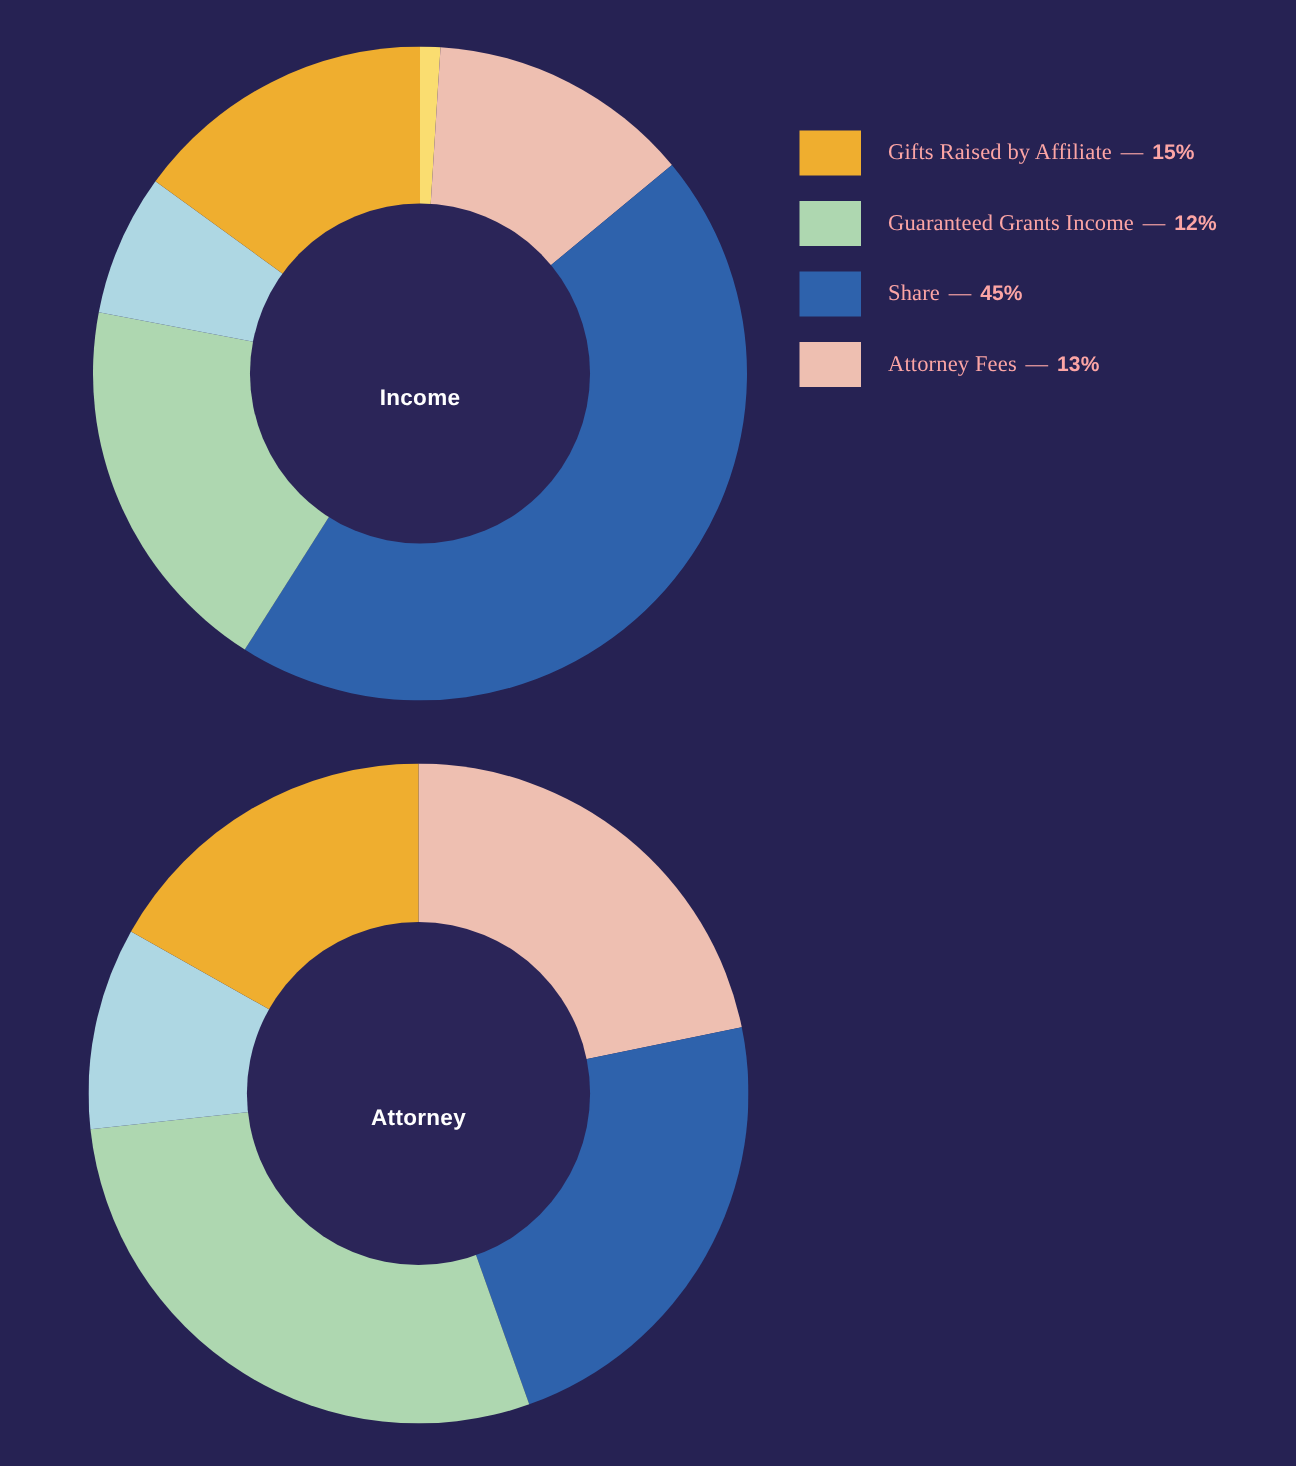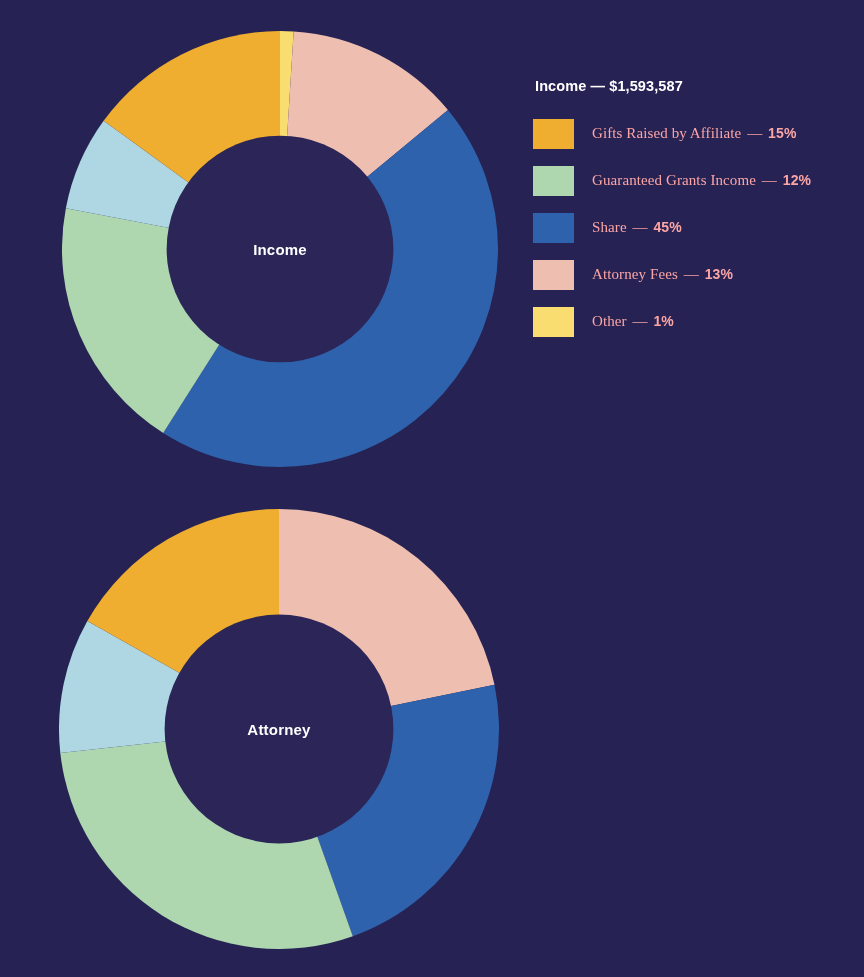--- a/index.html
+++ b/index.html
@@ -46,21 +46,21 @@
     left: 59px;
     top: 9px;
     width: 440px;
     height: 440px;
   }
   .donut-svg { display: block; width: 100%; height: 100%; }
 
   .donut-center-label {
     position: absolute;
     left: 0;
-    top: 0;
+    top: 16px;
     width: 100%;
     height: 100%;
     display: flex;
     align-items: center;
     justify-content: center;
     font-family: "Liberation Sans", sans-serif;
     font-weight: bold;
     font-size: 15px;
     letter-spacing: 0.2px;
     color: #ffffff;
@@ -127,41 +127,36 @@
             <path d="M 100 100 L 46.41732050210036 184.4327925502015 A 100 100 0 0 1 1.7712749271311452 81.26186854142753 Z" fill="#AED7B0"></path>
             <path d="M 100 100 L 1.7712749271311452 81.26186854142753 A 100 100 0 0 1 19.098300562505244 41.2214747707527 Z" fill="#AED7E3"></path>
             <path d="M 100 100 L 19.098300562505244 41.2214747707527 A 100 100 0 0 1 99.99999999999999 0 Z" fill="#EFAE2F"></path>
           </g>
         <circle cx="100" cy="100" r="52" id="income-hole" fill="#2B2558"></circle>
       </svg>
       <div class="donut-center-label">Income</div>
     </div>
 
     <div class="legend" id="legend-income">
-      <div class="legend-title">Income — $1,593,587</div>
       <div id="income-legend-items">
           <div class="legend-item">
             <span class="legend-swatch" style="background: rgb(239, 174, 47);"></span>
             <span class="legend-text"><span>Gifts Raised by Affiliate</span><span class="dash"> — </span><span class="pct">15%</span></span>
           </div>
           <div class="legend-item">
             <span class="legend-swatch" style="background: rgb(174, 215, 176);"></span>
             <span class="legend-text"><span>Guaranteed Grants Income</span><span class="dash"> — </span><span class="pct">12%</span></span>
           </div>
           <div class="legend-item">
             <span class="legend-swatch" style="background: rgb(46, 98, 172);"></span>
             <span class="legend-text"><span>Share</span><span class="dash"> — </span><span class="pct">45%</span></span>
           </div>
           <div class="legend-item">
             <span class="legend-swatch" style="background: rgb(238, 191, 177);"></span>
             <span class="legend-text"><span>Attorney Fees</span><span class="dash"> — </span><span class="pct">13%</span></span>
-          </div>
-          <div class="legend-item">
-            <span class="legend-swatch" style="background: rgb(250, 221, 112);"></span>
-            <span class="legend-text"><span>Other</span><span class="dash"> — </span><span class="pct">1%</span></span>
           </div>
         </div>
     </div>
   </div>
 
   <div class="chart-block" id="block-expenses">
 
     <div class="donut-wrap" id="donut-expenses">
       <svg class="donut-svg" viewBox="0 0 200 200">
         <g id="expenses-slices">

